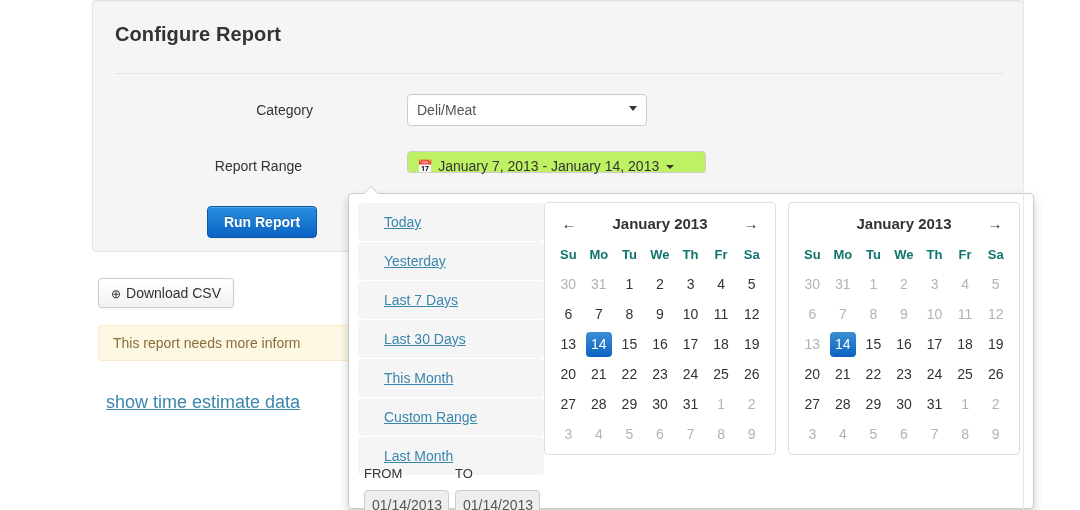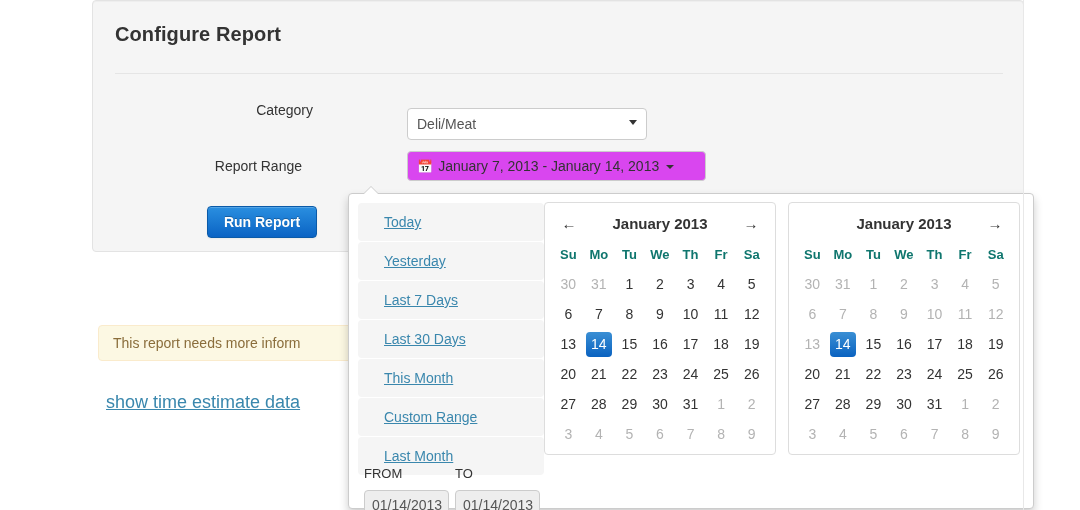--- a/index.html
+++ b/index.html
@@ -39,31 +39,30 @@
     width: 180px;
   }
   .lbl-category { left: 40px; top: 101px; }
   .lbl-range    { left: 29px; top: 157px; }
 
   .select-box {
     position: absolute; left: 314px; top: 93px; width: 240px; height: 32px;
     background: #fff; border: 1px solid #ccc; border-radius: 4px;
     font-size: 14px; color: #555; padding: 6px 24px 6px 9px;
     line-height: 19px;
-    margin-top: 14px;
   }
   .select-caret {
     position: absolute; right: 9px; top: 11px;
     width: 0; height: 0; border-left: 4px solid transparent;
     border-right: 4px solid transparent; border-top: 5px solid #333;
   }
 
   .range-btn {
-    position: absolute; left: 314px; top: 150px; width: 299px; height: 30px;
-    background: #d946ef; border: 1px solid #ccc; border-radius: 4px;
+    position: absolute; left: 314px; top: 150px; width: 299px; height: 22px;
+    background: #bef264; border: 1px solid #ccc; border-radius: 4px;
     font-size: 14px; color: #333; line-height: 28px; padding: 0 9px;
     white-space: nowrap;
   }
   .cal-glyph { font-size: 13px; color:#333; margin-right: 5px; }
   .range-caret {
     display:inline-block; margin-left: 7px; vertical-align: middle;
     width: 0; height: 0; border-left: 4px solid transparent;
     border-right: 4px solid transparent; border-top: 4px solid #333;
   }
 
@@ -214,20 +213,23 @@
       </div>
 
       <div class="form-label lbl-range">Report Range</div>
       <div class="range-btn">
         <span class="cal-glyph">📅</span><span>January 7, 2013 - January 14, 2013</span><span class="range-caret"></span>
       </div>
 
       <div class="btn-primary">Run Report</div>
     </div>
 
+    <div class="btn-default btn-csv">
+      <span class="btn-ico">⊕</span><span>Download CSV</span>
+    </div>
     <div class="btn-default btn-email">
       <span class="btn-ico">✉</span><span>Ema</span>
     </div>
 
     <div class="alert">
       <span>This report needs more inform</span>
     </div>
 
     <a class="link-show" href="#">show time estimate data</a>
   </div>

